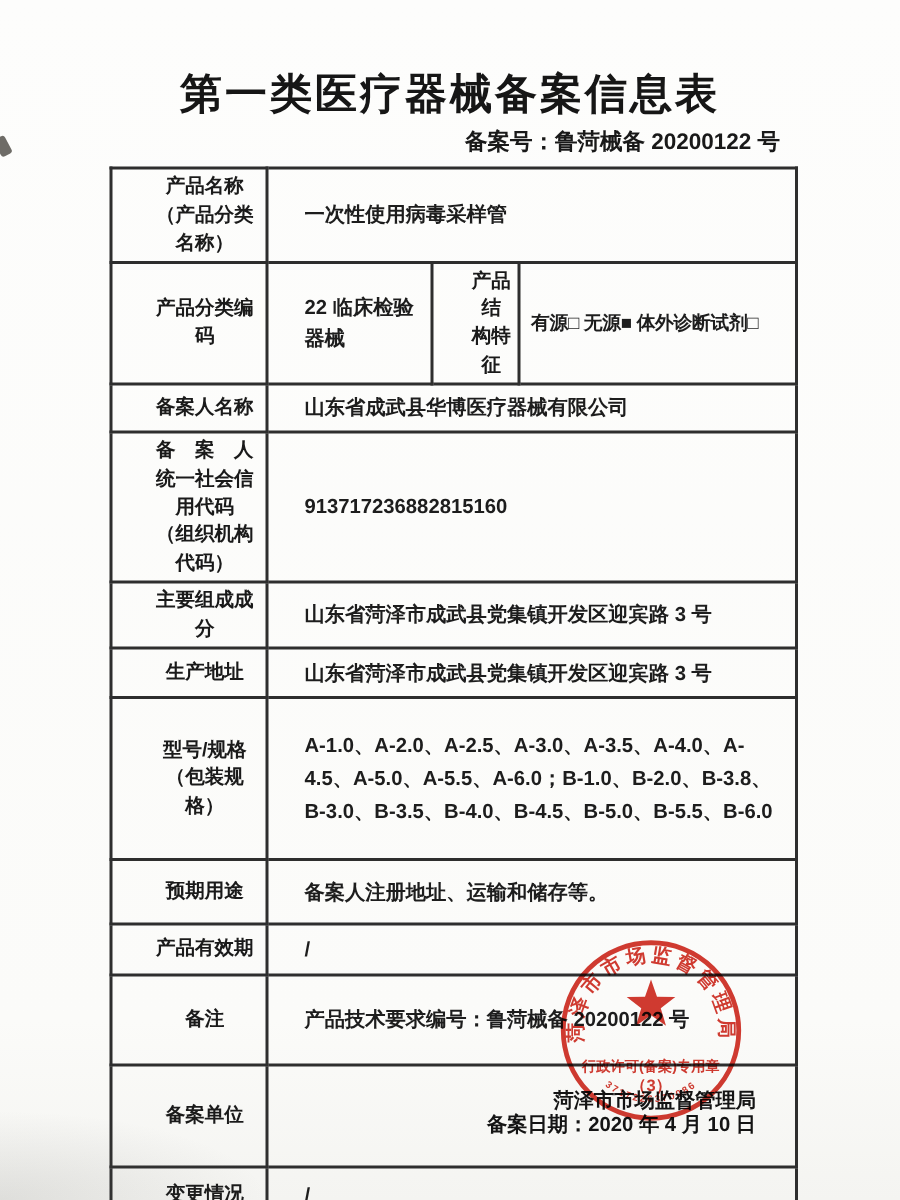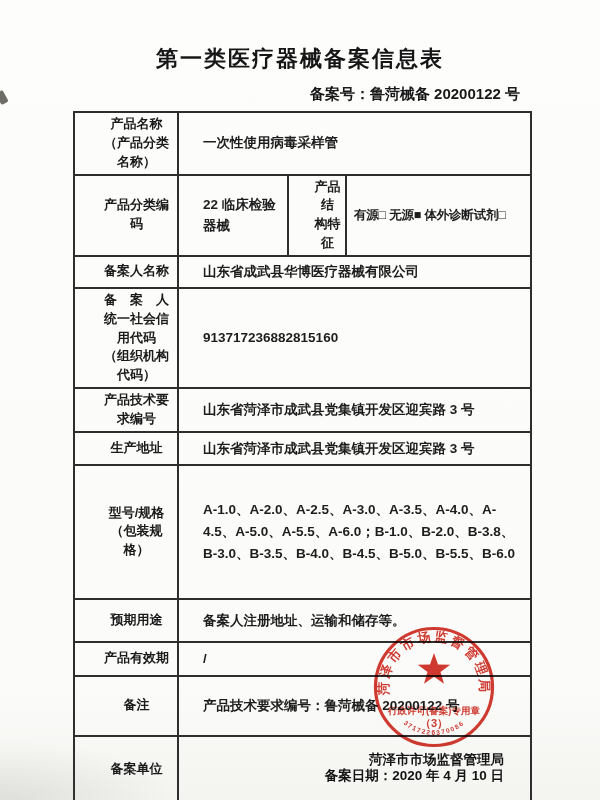--- a/index.html
+++ b/index.html
@@ -7,31 +7,31 @@
     width:600px;height:800px;background:#ffffff;
     font-family:"Liberation Sans","DejaVu Sans",sans-serif;
     color:#1c1c1c;position:relative;overflow:hidden;
   }
   .page{position:absolute;inset:0;background:linear-gradient(180deg,#fdfdfc 0%,#fbfbf9 85%,#f4f4f1 100%);}
   .page::after{content:"";position:absolute;left:0;bottom:0;width:180px;height:60px;
     background:radial-gradient(ellipse at 0% 100%,rgba(90,90,85,.14),transparent 70%);pointer-events:none;}
   .scan-mark{position:absolute;left:-2px;top:91px;width:8px;height:13px;background:#55524c;
     transform:rotate(-28deg);border-radius:2px;opacity:.85;}
   .title{position:absolute;top:44px;left:0;width:100%;text-align:center;margin:0;
-    font-size:22px;font-weight:700;letter-spacing:2px;color:#161616;}
+    font-size:28px;font-weight:700;letter-spacing:2px;color:#161616;}
   .filing-no{position:absolute;top:85px;right:80px;font-size:15px;font-weight:700;color:#191919;}
   table.info{position:absolute;left:73px;top:111px;width:457px;border-collapse:collapse;
     table-layout:fixed;background:transparent;}
   table.info td{border:2px solid #2e2e2e;vertical-align:middle;overflow:hidden;padding-left:24px;}
   td.lbl{white-space:pre-line;text-align:center;font-weight:700;font-size:13px;line-height:1.45;
     padding:2px 3px;color:#1a1a1a;}
   td.val{font-weight:600;font-size:13.5px;line-height:1.6;padding:2px 8px 2px 13px;color:#1d1d1d;}
   td.val.small{font-size:12.5px;padding-left:7px;letter-spacing:-0.2px;}
   .r0{height:44px}.r1{height:34px}.r2{height:32px}.r3{height:63px}.r4{height:34px}
-  .r5{height:33px}.r6{height:134px}.r7{height:58px}.r8{height:43px}.r9{height:34px}
+  .r5{height:33px}.r6{height:108px}.r7{height:58px}.r8{height:43px}.r9{height:34px}
   .r10{height:60px}.r11{height:68px}.r12{height:37px}
   .unit-cell{padding:0 !important;}
   .unit-lines{height:100%;display:flex;flex-direction:column;justify-content:flex-end;
     align-items:flex-end;padding:0 26px 3px 0;box-sizing:border-box;}
   .unit-lines div{font-size:13.5px;font-weight:700;line-height:16px;color:#141414;white-space:nowrap;}
   .stamp{position:absolute;left:371px;top:624px;width:126px;height:126px;
     mix-blend-mode:multiply;opacity:.92;z-index:5;pointer-events:none;}
   .stamp svg{display:block;}
 </style>
 </head>
@@ -69,21 +69,21 @@
       <td class="lbl">备案人名称</td>
       <td class="val" colspan="3">山东省成武县华博医疗器械有限公司</td>
     </tr>
     <tr class="r3">
       <td class="lbl">备　案　人
 统一社会信用代码
 （组织机构代码）</td>
       <td class="val" colspan="3">913717236882815160</td>
     </tr>
     <tr class="r4">
-      <td class="lbl">产品技术要求编号</td>
+      <td class="lbl">主要组成成分</td>
       <td class="val" colspan="3">山东省菏泽市成武县党集镇开发区迎宾路 3 号</td>
     </tr>
     <tr class="r5">
       <td class="lbl">生产地址</td>
       <td class="val" colspan="3">山东省菏泽市成武县党集镇开发区迎宾路 3 号</td>
     </tr>
     <tr class="r6">
       <td class="lbl">型号/规格
 （包装规格）</td>
       <td class="val" colspan="3">A-1.0、A-2.0、A-2.5、A-3.0、A-3.5、A-4.0、A-4.5、A-5.0、A-5.5、A-6.0；B-1.0、B-2.0、B-3.8、B-3.0、B-3.5、B-4.0、B-4.5、B-5.0、B-5.5、B-6.0</td>

